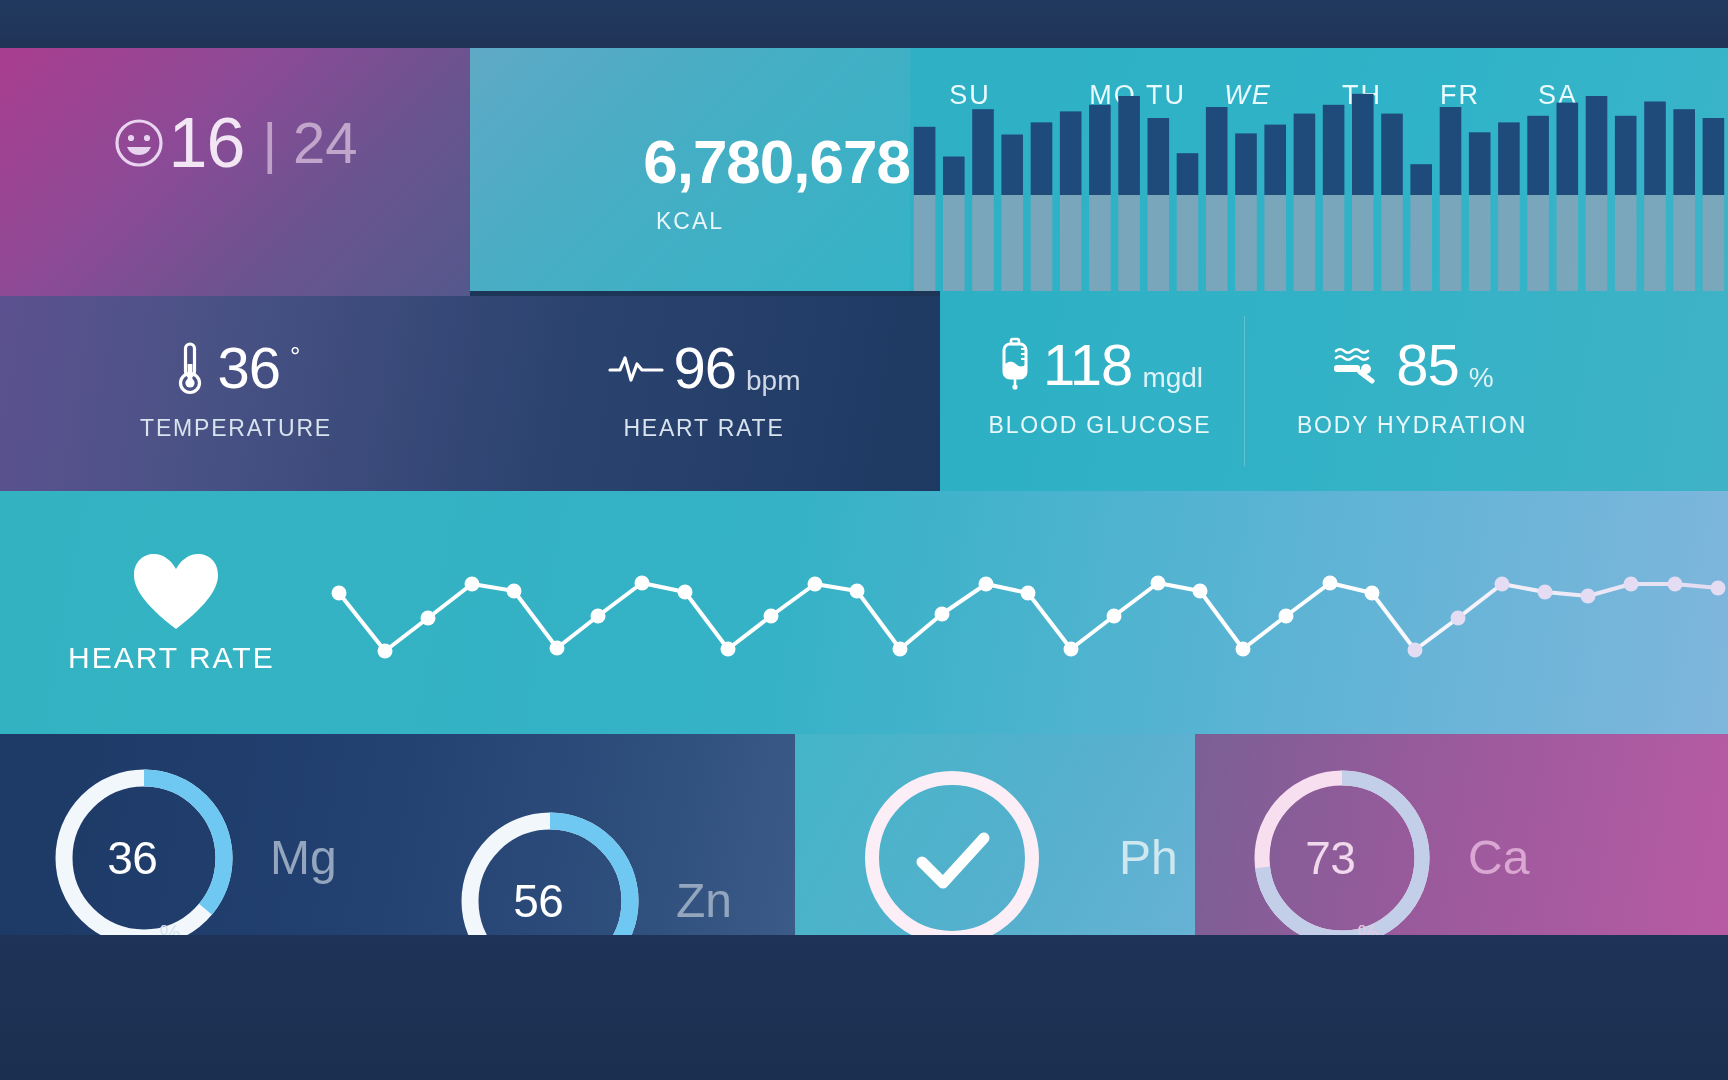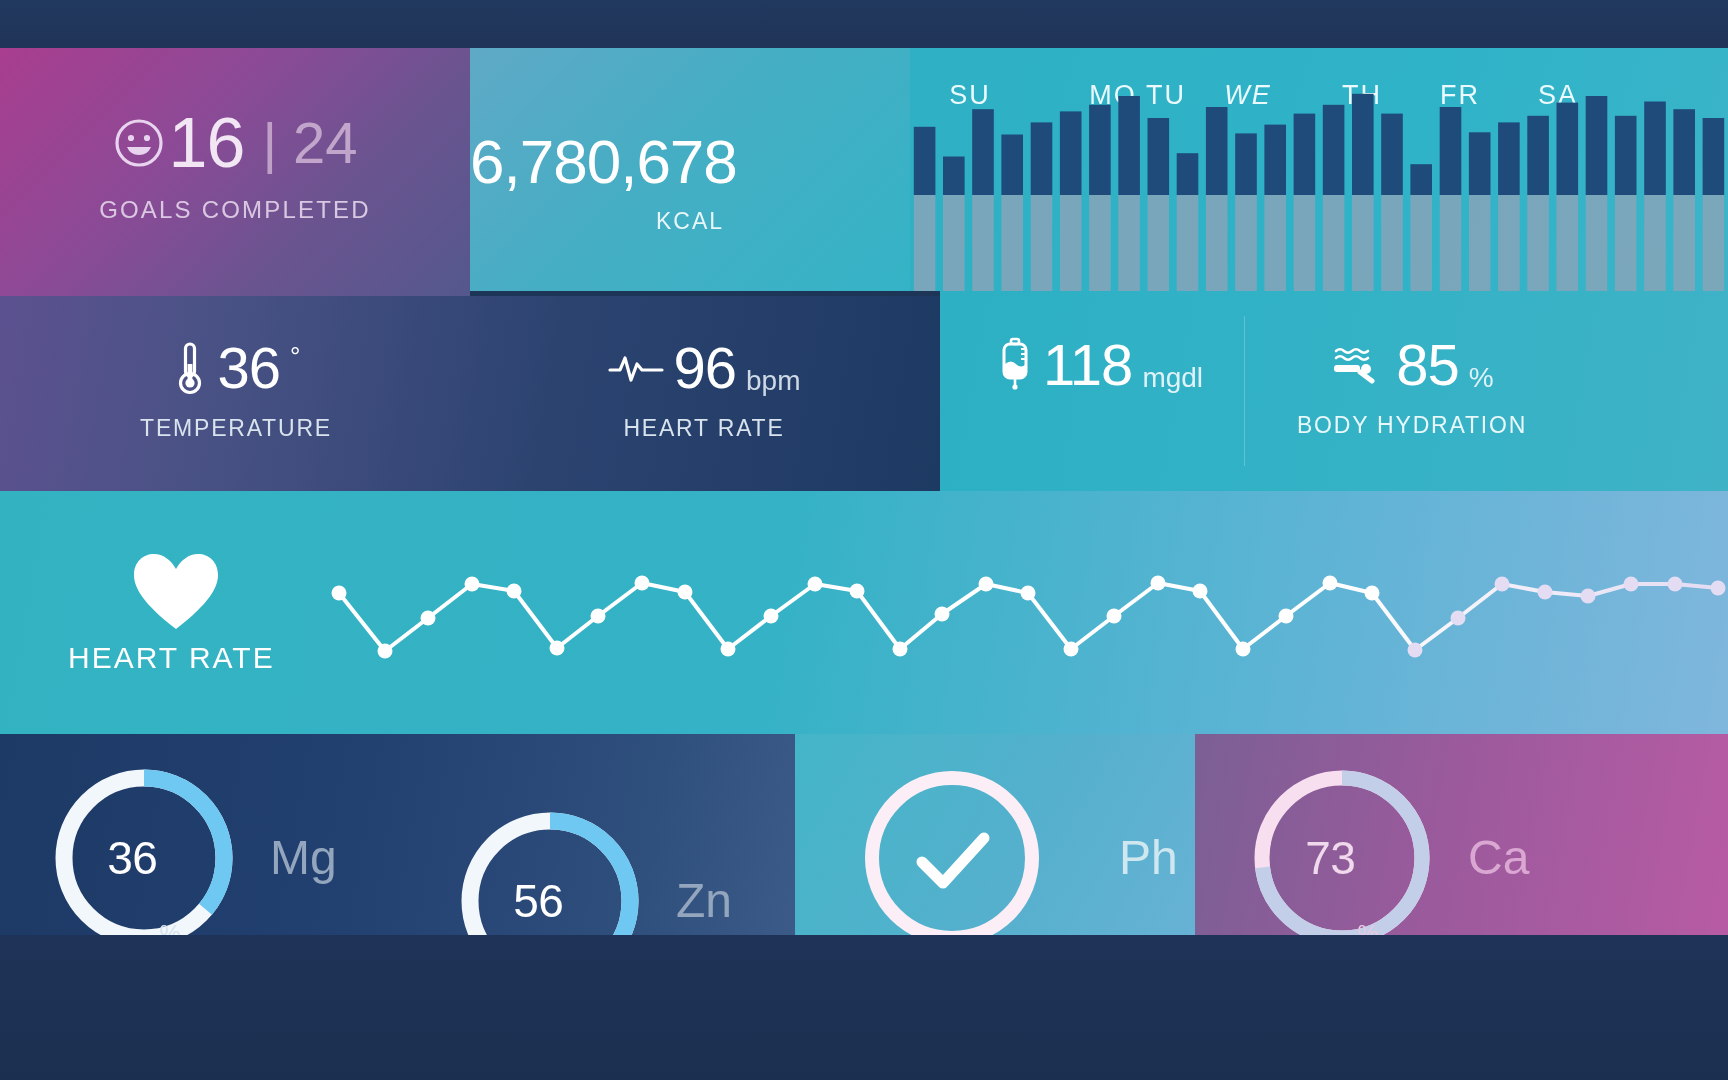--- a/index.html
+++ b/index.html
@@ -48,22 +48,22 @@
   .goals-caption {
     margin-top:18px; font-size:24px; letter-spacing:2.2px;
     color:#e2d2e8; opacity:.92; font-weight:300;
   }
 
   .kcal-panel {
     position:absolute; left:470px; top:0; width:440px; height:243px;
     background:linear-gradient(135deg,#5fa9c6 0%,#45aec4 45%,#35b3c6 100%);
   }
   .kcal-value {
-    position:absolute; top:78px; left:0; width:440px; text-align:left;
-    font-size:62px; font-weight:400; color:#ffffff; letter-spacing:-1px;
+    position:absolute; top:78px; left:0; width:440px; text-align:right;
+    font-size:62px; font-weight:700; color:#ffffff; letter-spacing:-1px;
   }
   .kcal-caption {
     position:absolute; top:160px; left:0; width:440px; text-align:center;
     font-size:23px; letter-spacing:2px; color:#e8f6fa; font-weight:300;
   }
 
   .barchart-panel {
     position:absolute; left:910px; top:0; width:818px; height:243px;
     background:linear-gradient(110deg,#2fb0c4 0%,#2fb3c8 60%,#3bb4c8 100%);
     overflow:hidden;
@@ -180,21 +180,20 @@
         <svg class="smiley" viewBox="0 0 52 52">
           <circle cx="26" cy="26" r="22" fill="none" stroke="#e8d4ee" stroke-width="3.2"></circle>
           <circle cx="18" cy="21" r="3.1" fill="#e8d4ee"></circle>
           <circle cx="34" cy="21" r="3.1" fill="#e8d4ee"></circle>
           <path d="M14 30 A13 13 0 0 0 38 30 Z" fill="#e8d4ee"></path>
         </svg>
         <span class="goal-num">16</span>
         <span class="goal-sep">|</span>
         <span class="goal-total">24</span>
       </div>
-      <div class="goals-caption">GOALS COMPLETED</div>
     </div>
   </div>
 
   <div class="kcal-panel">
     <div class="kcal-value">6,780,678</div>
     <div class="kcal-caption">KCAL</div>
   </div>
 
   <div class="barchart-panel">
     <div class="day-labels" id="day-labels">
@@ -303,20 +302,21 @@
         <path d="M8 27 q6 -5 11 0 q5 5 10 0 v9 a5 5 0 0 1 -5 5 h-11 a5 5 0 0 1 -5 -5 z" fill="#ffffff"></path>
         <line x1="24" y1="12" x2="28" y2="12" stroke="#ffffff" stroke-width="2"></line>
         <line x1="24" y1="17" x2="28" y2="17" stroke="#ffffff" stroke-width="2"></line>
         <line x1="24" y1="22" x2="28" y2="22" stroke="#ffffff" stroke-width="2"></line>
         <line x1="18" y1="41" x2="18" y2="48" stroke="#ffffff" stroke-width="2.6"></line>
         <circle cx="18" cy="50" r="2.6" fill="#ffffff"></circle>
       </svg>
       <span class="vital-num">118</span>
       <span class="vital-unit light">mgdl</span>
     </div>
+    <div class="vital-caption light">BLOOD GLUCOSE</div>
   </div>
 
   <div class="vital" style="left:1262px; top:282px; width:300px;">
     <div class="vital-row">
       <svg class="vicon" width="56" height="44" viewBox="0 0 56 44">
         <path d="M6 8 q4 -3.5 8 0 q4 3.5 8 0 q4 -3.5 8 0 q4 3.5 8 0" fill="none" stroke="#ffffff" stroke-width="2.6" stroke-linecap="round"></path>
         <path d="M6 15 q4 -3.5 8 0 q4 3.5 8 0 q4 -3.5 8 0 q4 3.5 8 0" fill="none" stroke="#ffffff" stroke-width="2.6" stroke-linecap="round"></path>
         <circle cx="36" cy="26" r="5" fill="#ffffff"></circle>
         <rect x="4" y="22" width="26" height="7" rx="3" fill="#ffffff"></rect>
         <path d="M30 29 l12 9" stroke="#ffffff" stroke-width="5" stroke-linecap="round"></path>

